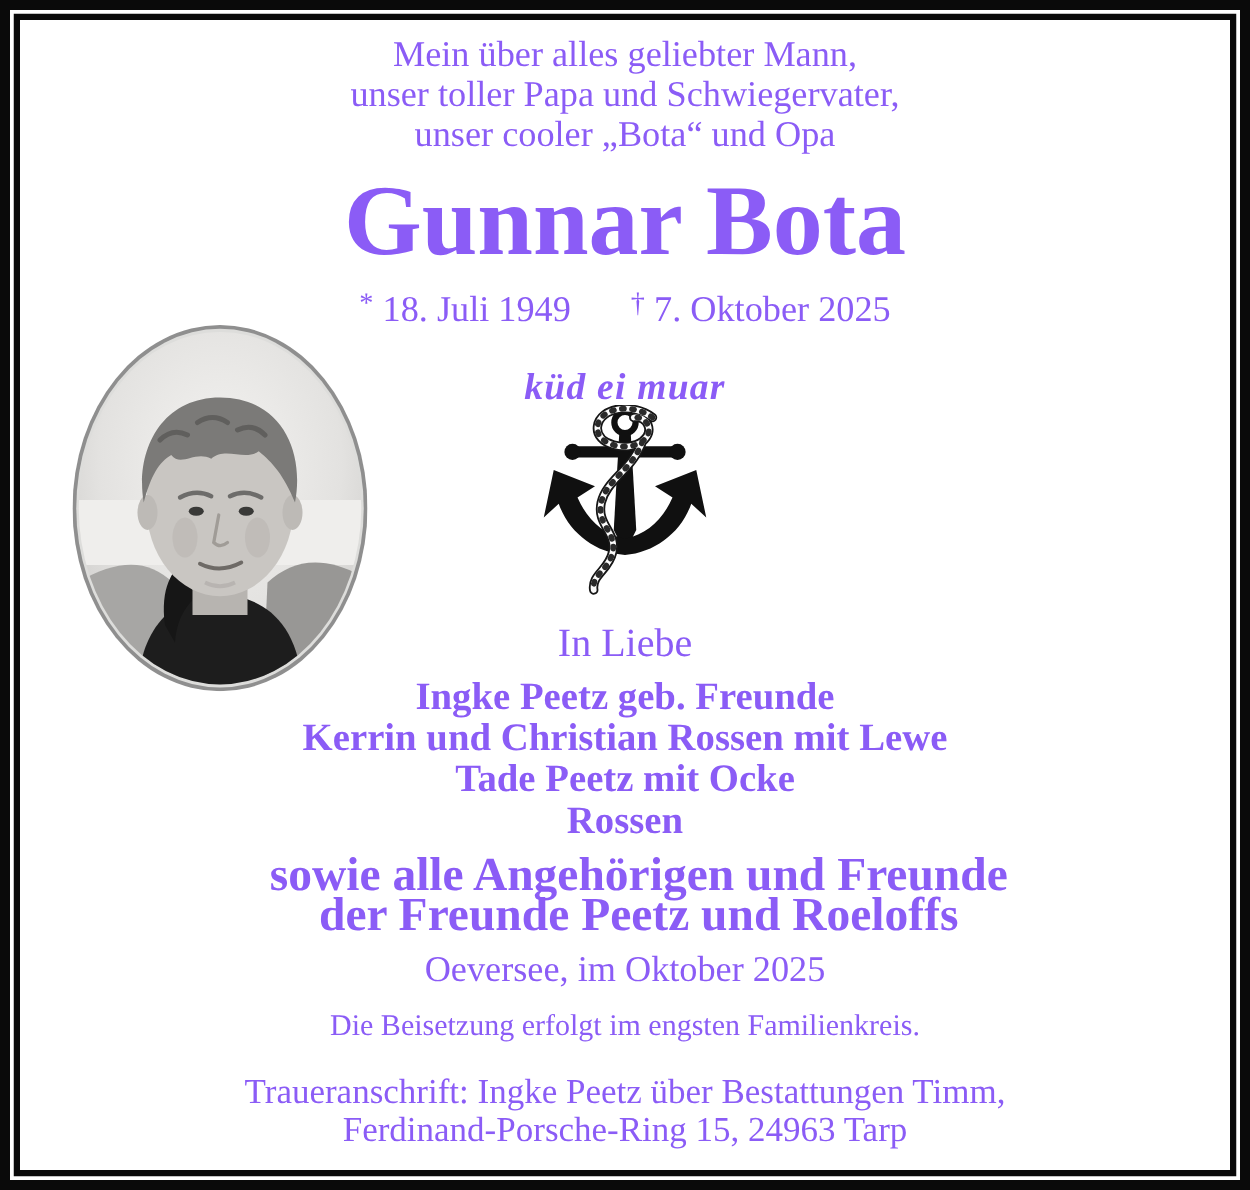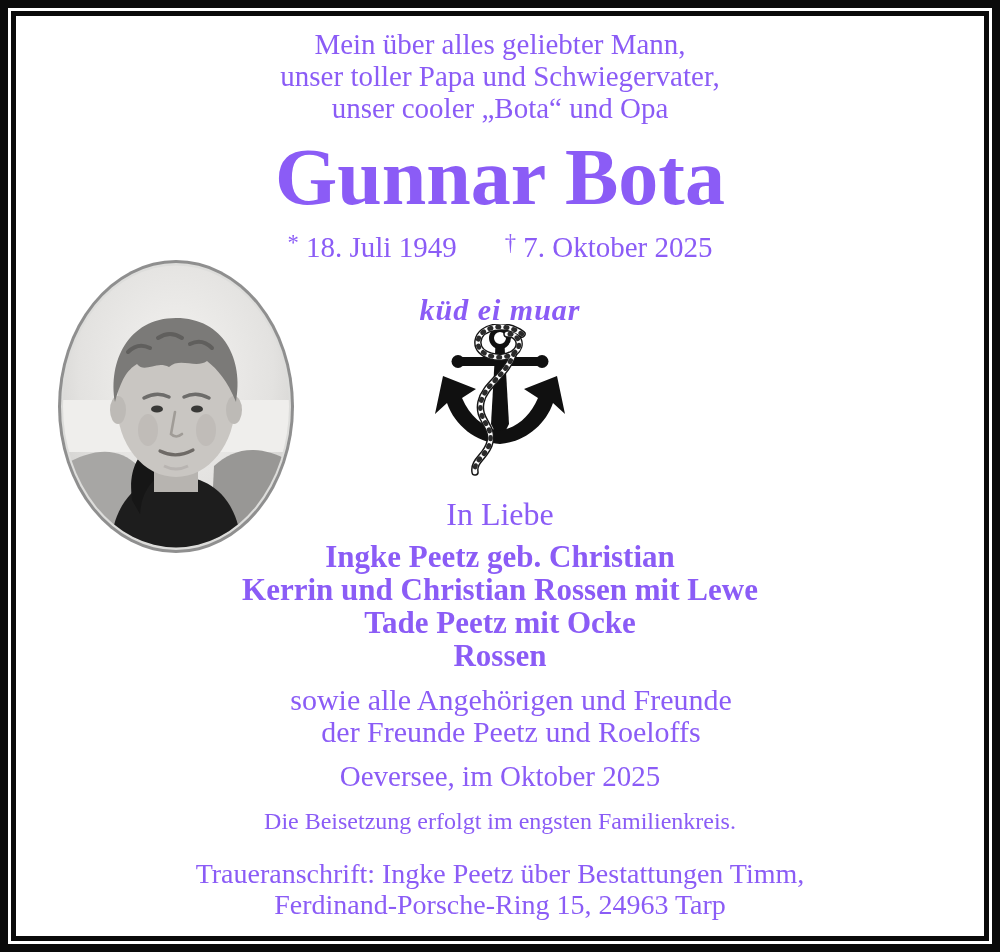--- a/index.html
+++ b/index.html
@@ -38,21 +38,21 @@
   .dates .death{margin-left:24px;}
 
   .motto{top:277px;font-size:30px;font-weight:bold;font-style:italic;letter-spacing:1px;margin-top:16px;}
 
   .portrait{position:absolute;left:58px;top:260px;width:236px;height:293px;}
   .anchor{position:absolute;left:428px;top:324px;width:144px;height:152px;}
 
   .salutation{top:496px;font-size:32px;}
 
   .mourners{top:540px;font-size:31px;line-height:33px;font-weight:bold;}
-  .relatives{top:684px;font-size:30px;line-height:32px;font-weight:normal;margin-left:22px;}
+  .relatives{top:684px;font-size:38px;line-height:32px;font-weight:bold;margin-left:22px;}
 
   .place-date{top:760px;font-size:29px;}
   .funeral-note{top:808px;font-size:24px;}
   .address{top:858px;font-size:28px;line-height:31px;}
 </style>
 </head>
 <body>
 
 <div class="card">
 
@@ -142,21 +142,21 @@
         <path d="M94,10 C 78,-2 52,2 50,17 C 48,32 74,38 86,29 C 96,21 90,9 79,10 M86,29 C 78,52 57,60 53,78 C 49,96 66,102 62,118 C 59,132 45,136 47,148" stroke="#161616" stroke-width="7.5"></path>
         <path d="M94,10 C 78,-2 52,2 50,17 C 48,32 74,38 86,29 C 96,21 90,9 79,10 M86,29 C 78,52 57,60 53,78 C 49,96 66,102 62,118 C 59,132 45,136 47,148" stroke="#fbfbfb" stroke-width="4.6"></path>
         <path d="M94,10 C 78,-2 52,2 50,17 C 48,32 74,38 86,29 C 96,21 90,9 79,10 M86,29 C 78,52 57,60 53,78 C 49,96 66,102 62,118 C 59,132 45,136 47,148" stroke="#2a2a2a" stroke-width="4.6" stroke-dasharray="1.6 6.5"></path>
       </g>
     </svg>
   </div>
 
   <div class="line salutation">In Liebe</div>
 
   <div class="line mourners">
-    <div>Ingke Peetz geb. Christian</div>
+    <div>Ingke Peetz geb. Freunde</div>
     <div>Kerrin und Christian Rossen mit Lewe</div>
     <div>Tade Peetz mit Ocke</div>
     <div>Rossen</div>
   </div>
 
   <div class="line relatives">
     <div>sowie alle Angehörigen und Freunde</div>
     <div>der Freunde Peetz und Roeloffs</div>
   </div>
 

